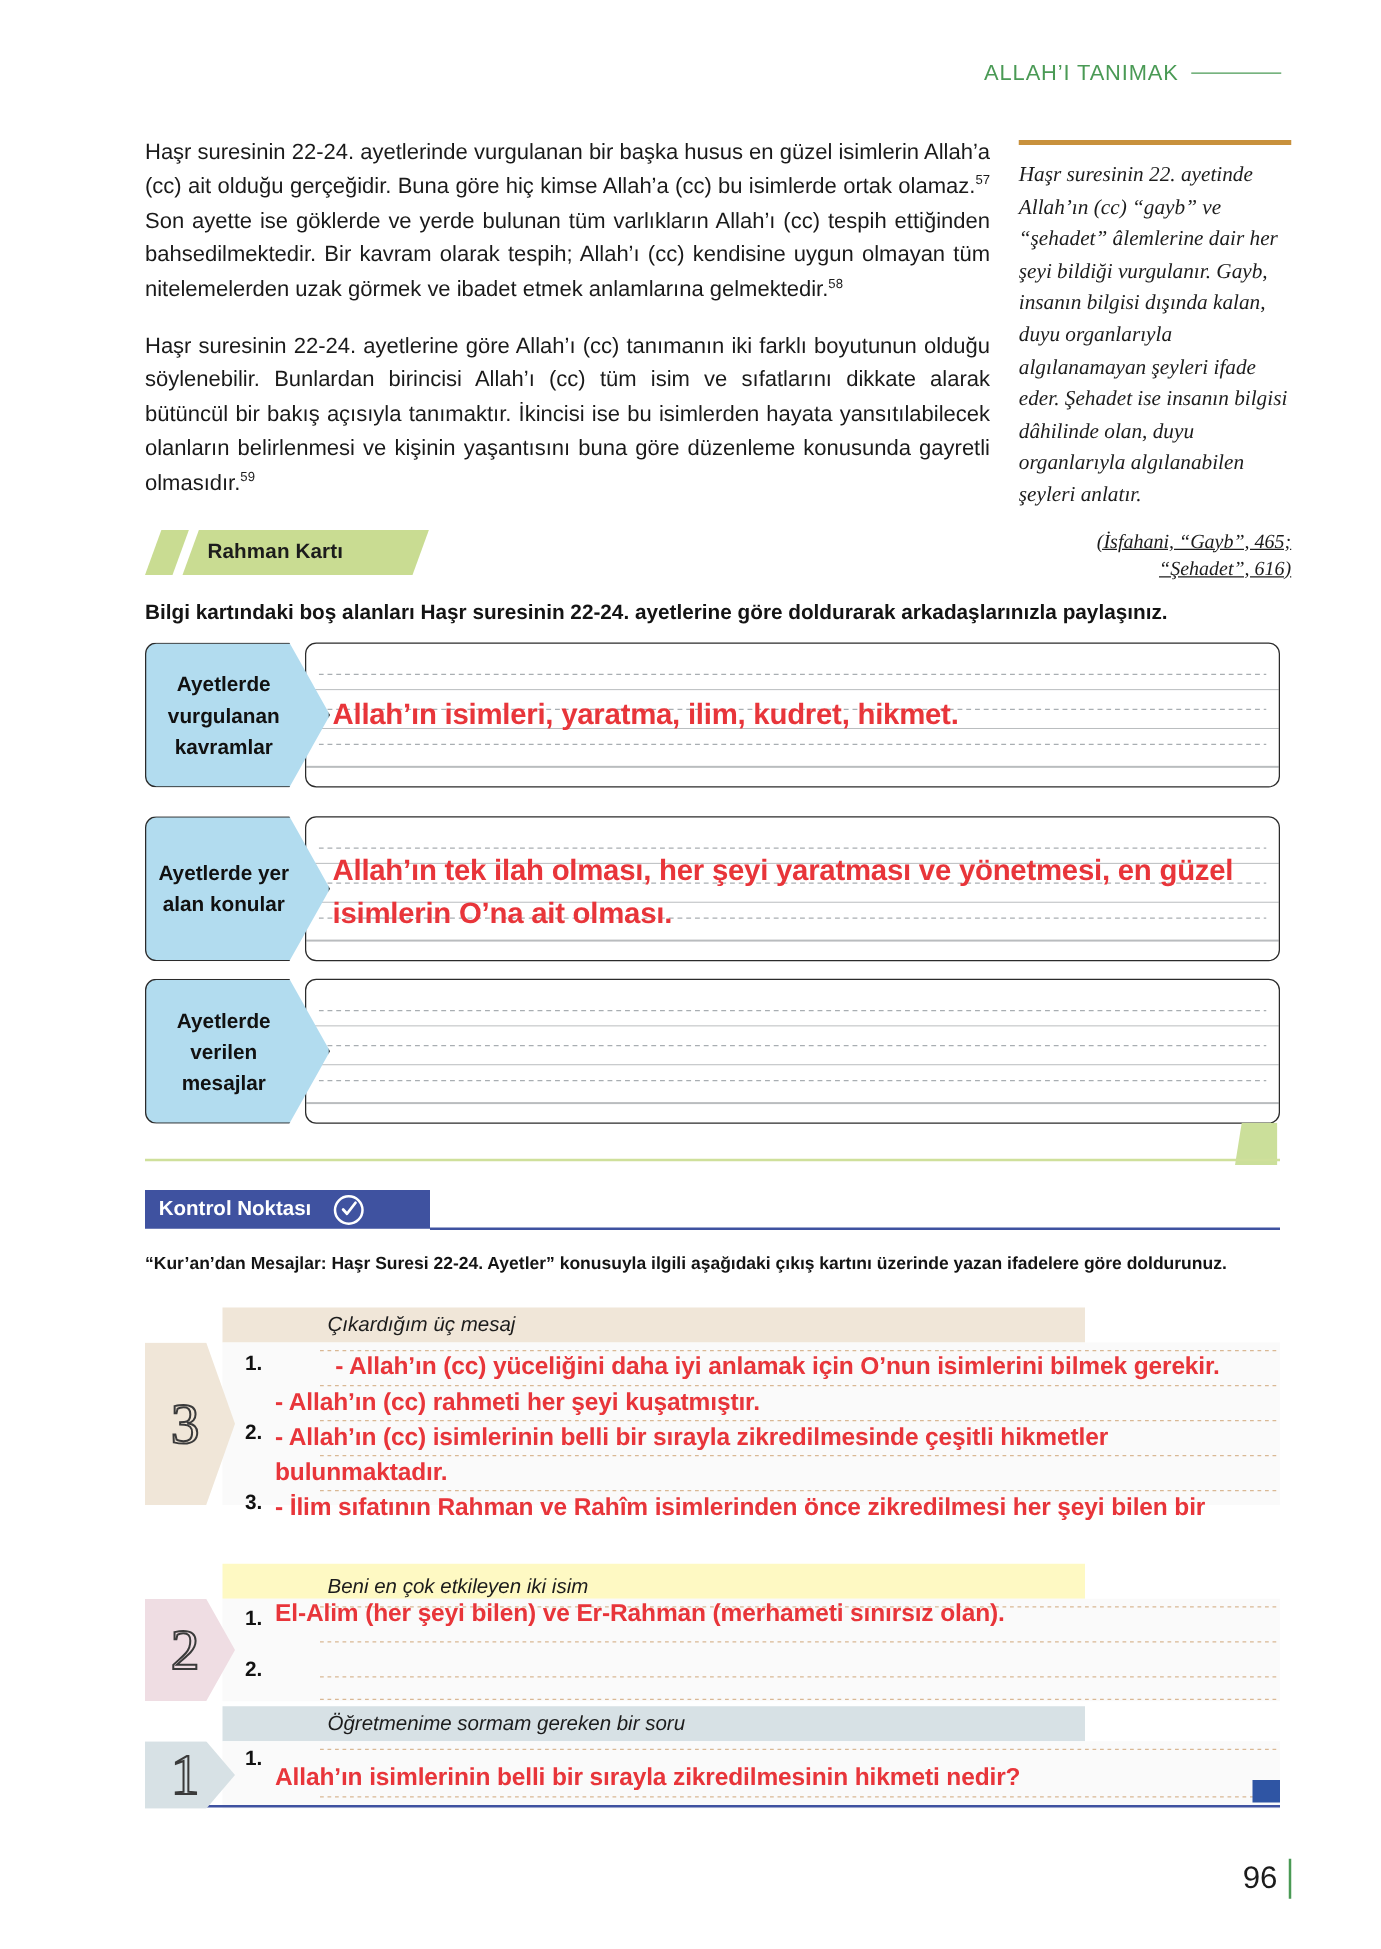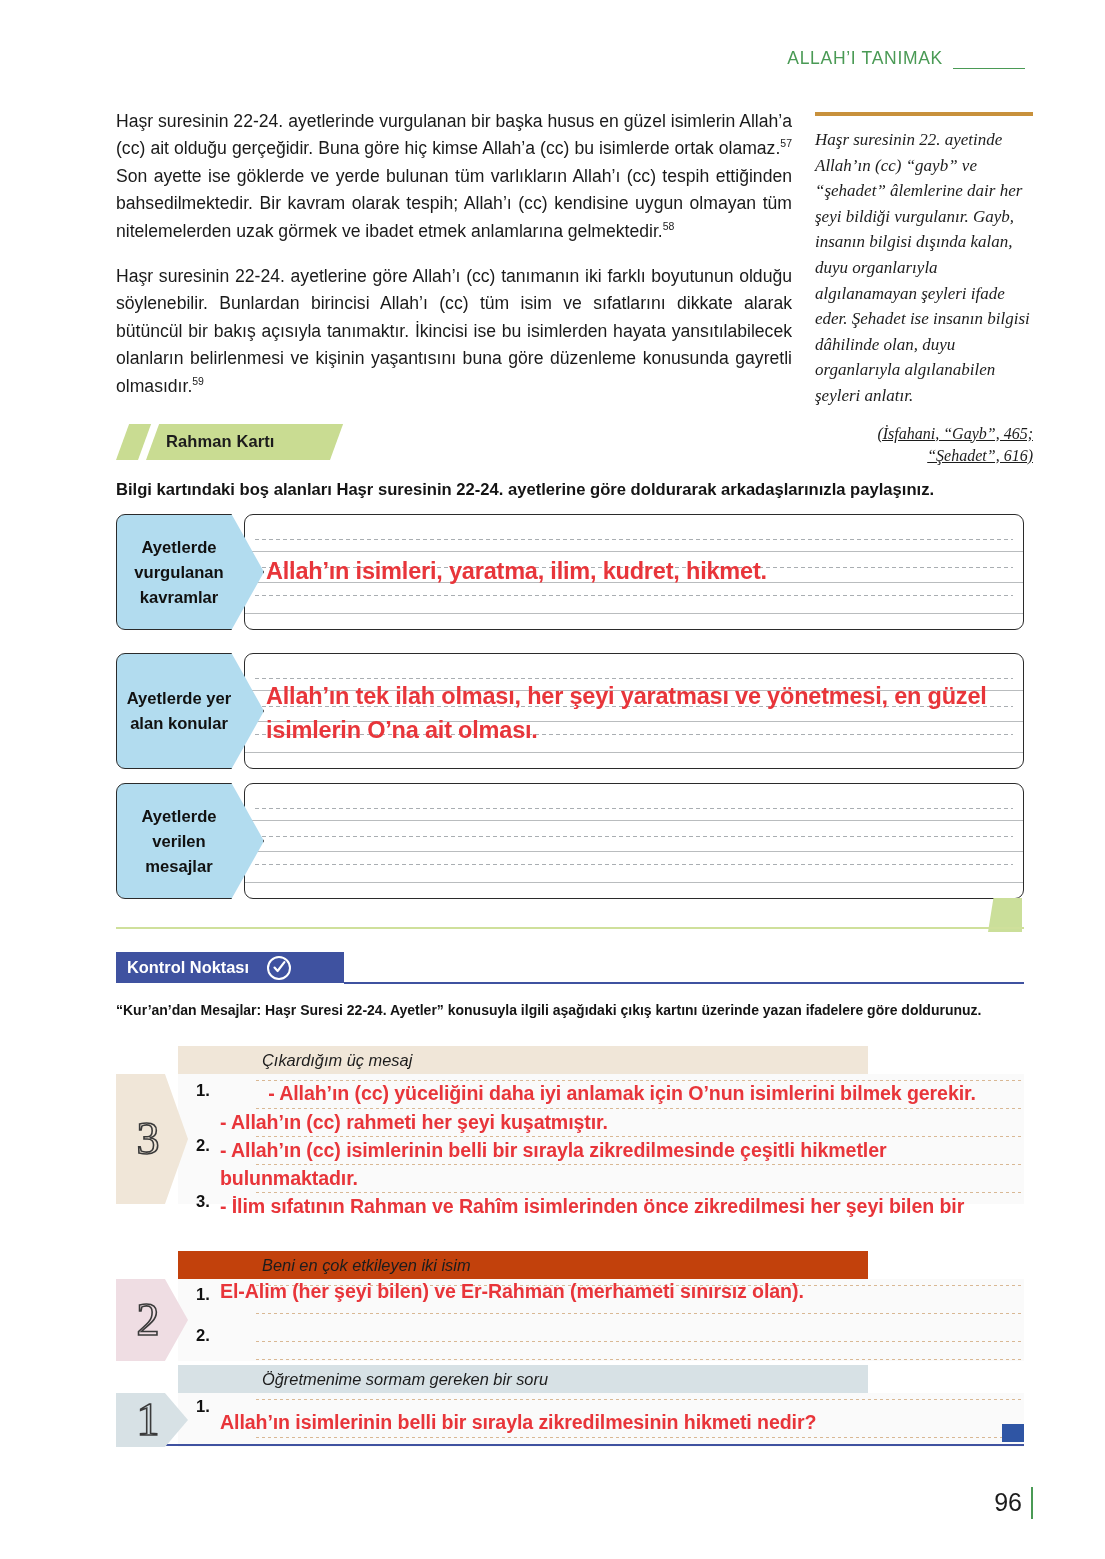--- a/index.html
+++ b/index.html
@@ -7,21 +7,21 @@
     width: 1105px; height: 1559px;
     background: #ffffff;
     font-family: "Liberation Sans", sans-serif;
     overflow: hidden;
   }
   .page { position: relative; width: 1105px; height: 1559px; background:#fff; }
 
   
   .runhead {
     position: absolute; top: 48px; right: 80px;
-    display: flex; align-items: flex-end; gap: 10px;
+    display: flex; align-items: center; gap: 10px;
   }
   .runhead-title {
     font-size: 17.5px; letter-spacing: .7px; color: #4a9a55;
     font-family: "Liberation Sans", sans-serif;
   }
   .runhead-rule { width: 72px; height: 1.5px; background: #4a9a55; }
 
   
   .bodycol { position: absolute; left: 116px; top: 108px; width: 676px; }
   .para {
@@ -307,21 +307,21 @@
     <span class="exit-text" style="top:32px;text-align:center;">- Allah’ın (cc) yüceliğini daha iyi anlamak için O’nun isimlerini bilmek gerekir.</span>
     <span class="exit-text" style="top:61px;">- Allah’ın (cc) rahmeti her şeyi kuşatmıştır.</span>
     <span class="exit-num" style="top:90px;">2.</span>
     <span class="exit-text" style="top:89px;">- Allah’ın (cc) isimlerinin belli bir sırayla zikredilmesinde çeşitli hikmetler</span>
     <span class="exit-text" style="top:117px;">bulunmaktadır.</span>
     <span class="exit-num" style="top:146px;">3.</span>
     <span class="exit-text" style="top:145px;"> - İlim sıfatının Rahman ve Rahîm isimlerinden önce zikredilmesi her şeyi bilen bir</span>
   </div>
 
   <div class="exit-group" style="top:1251px; height:110px;">
-    <div class="exit-header" style="background:#c2410c;">
+    <div class="exit-header" style="background:#fef9c3;align-items:flex-end;">
       <span class="exit-header-label">Beni en çok etkileyen iki isim</span>
     </div>
     <div class="exit-body" style="top:28px; height:82px;">
       <div class="exit-lines">
         <div class="dotline" style="top:6px;"></div>
         <div class="dotline" style="top:34px;"></div>
         <div class="dotline" style="top:62px;"></div>
         <div class="dotline" style="top:80px;"></div>
       </div>
     </div>

